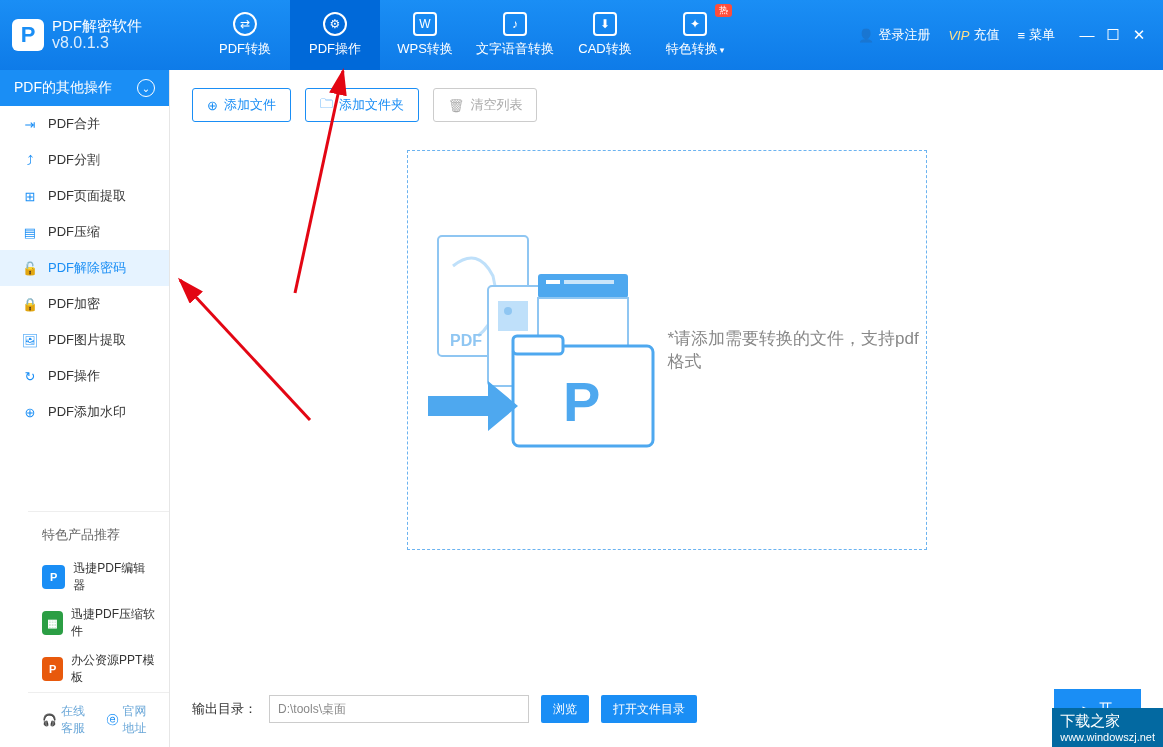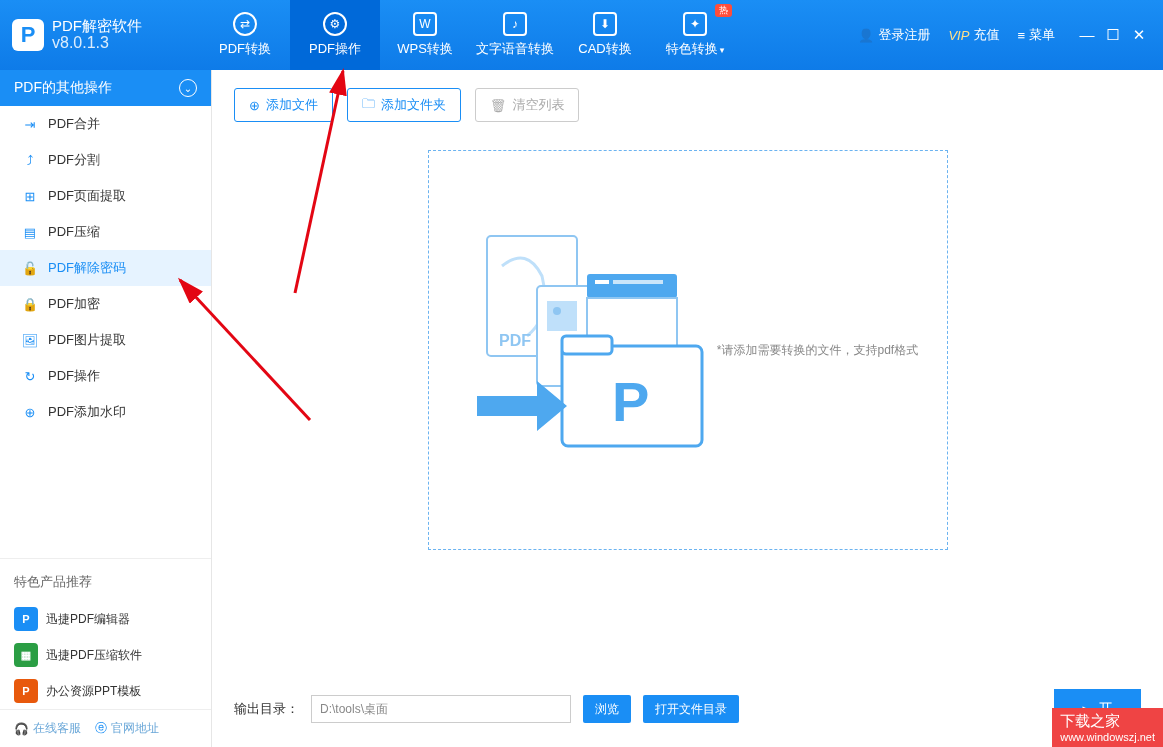--- a/index.html
+++ b/index.html
@@ -23,57 +23,57 @@
 .header-right { margin-left: auto; display: flex; align-items: center; gap: 18px; padding-right: 16px; font-size: 13px; }
 .hr-item { display:flex; align-items:center; gap:4px; cursor:pointer; }
 .vip { font-weight: normal; font-style: italic; color:#ffe08a; }
 .win-btns { display:flex; gap:10px; margin-left:6px; }
 .win-btn { width:16px; text-align:center; cursor:pointer; font-size:15px; }
 
 
 .main { display: flex; height: calc(100% - 70px); }
 
 
-.sidebar { width: 212px; border-right: 1px solid #e6e6e6; display:flex; flex-direction:column; }
+.sidebar { width: 170px; border-right: 1px solid #e6e6e6; display:flex; flex-direction:column; }
 .side-header { background:#1a8ef5; color:#fff; height:36px; display:flex; align-items:center; justify-content:space-between; padding:0 14px; font-size:14px; }
 .side-header .toggle { width:18px; height:18px; border:1.5px solid #fff; border-radius:50%; display:flex; align-items:center; justify-content:center; font-size:10px; }
 .side-list { }
 .side-item { height:36px; display:flex; align-items:center; padding-left:22px; font-size:13px; color:#333; cursor:pointer; gap:10px; }
 .side-item.active { background:#e6f3ff; color:#1a8ef5; }
 .side-item .si-icon { width:16px; height:16px; display:inline-flex; align-items:center; justify-content:center; }
 
-.side-promo { margin-top:auto; }
+.side-promo { margin-top:auto;padding-left:28px; }
 .promo-title { font-size:13px; color:#666; padding:0 14px 10px; border-top:1px solid #eee; padding-top:14px; }
 .promo-item { display:flex; align-items:center; gap:8px; padding:6px 14px; font-size:12px; color:#333; cursor:pointer; }
 .promo-icon { width:24px; height:24px; border-radius:4px; display:flex; align-items:center; justify-content:center; color:#fff; font-size:11px; font-weight:bold; }
 .side-footer { display:flex; gap:14px; padding:10px 14px; font-size:12px; color:#6aa7d8; border-top:1px solid #eee; }
 .side-footer .sf { display:flex; align-items:center; gap:4px; cursor:pointer; }
 
 
 .content { flex:1; padding:18px 22px; position:relative; display:flex; flex-direction:column; }
 .toolbar { display:flex; gap:14px; }
 .tbtn { height:34px; padding:0 14px; border:1px solid #1a8ef5; color:#1a8ef5; background:#fff; border-radius:3px; display:flex; align-items:center; gap:6px; font-size:13px; cursor:pointer; }
 .tbtn.gray { border-color:#ccc; color:#aaa; }
 
 .drop-area { margin:28px auto 0; width:520px; height:400px; border:1px dashed #6bb3f0; display:flex; flex-direction:row; align-items:center; justify-content:center; color:#333; }
 .drop-illus { width:260px; height:230px; margin-bottom:18px; position:relative; }
 .drop-text { font-size:17px; color:#333; margin-bottom:28px; }
-.drop-hint { font-size:12px; color:#888; }
+.drop-hint { font-size:17px; color:#888; }
 
 .output-bar { margin-top:auto; display:flex; align-items:center; gap:12px; padding-top:20px; }
 .output-label { font-size:13px; color:#333; }
 .output-input { flex:0 0 260px; height:28px; border:1px solid #ccc; padding:0 8px; font-size:12px; color:#888; }
 .small-btn { height:28px; padding:0 12px; background:#1a8ef5; color:#fff; border:none; border-radius:2px; font-size:12px; cursor:pointer; }
 .start-btn { margin-left:auto; height:40px; padding:0 28px; background:#1a8ef5; color:#fff; border:none; font-size:15px; display:flex; align-items:center; gap:8px; cursor:pointer; }
 
 
 .arrow { position:absolute; pointer-events:none; }
 
 
-.watermark { position:absolute; right:0; bottom:0; background:#ef4444; color:#fff; font-size:15px; padding:4px 8px; font-family: SimSun, serif; }
+.watermark { position:absolute; right:0; bottom:0; background:#0369a1; color:#fff; font-size:15px; padding:4px 8px; font-family: SimSun, serif; }
 .watermark .sub { font-size:11px; display:block; text-align:right; }
 </style>
 </head>
 <body>
 
 <div class="header">
   <div class="logo-area">
     <div class="logo-icon">P</div>
     <div>
       <div class="logo-text">PDF解密软件</div>

